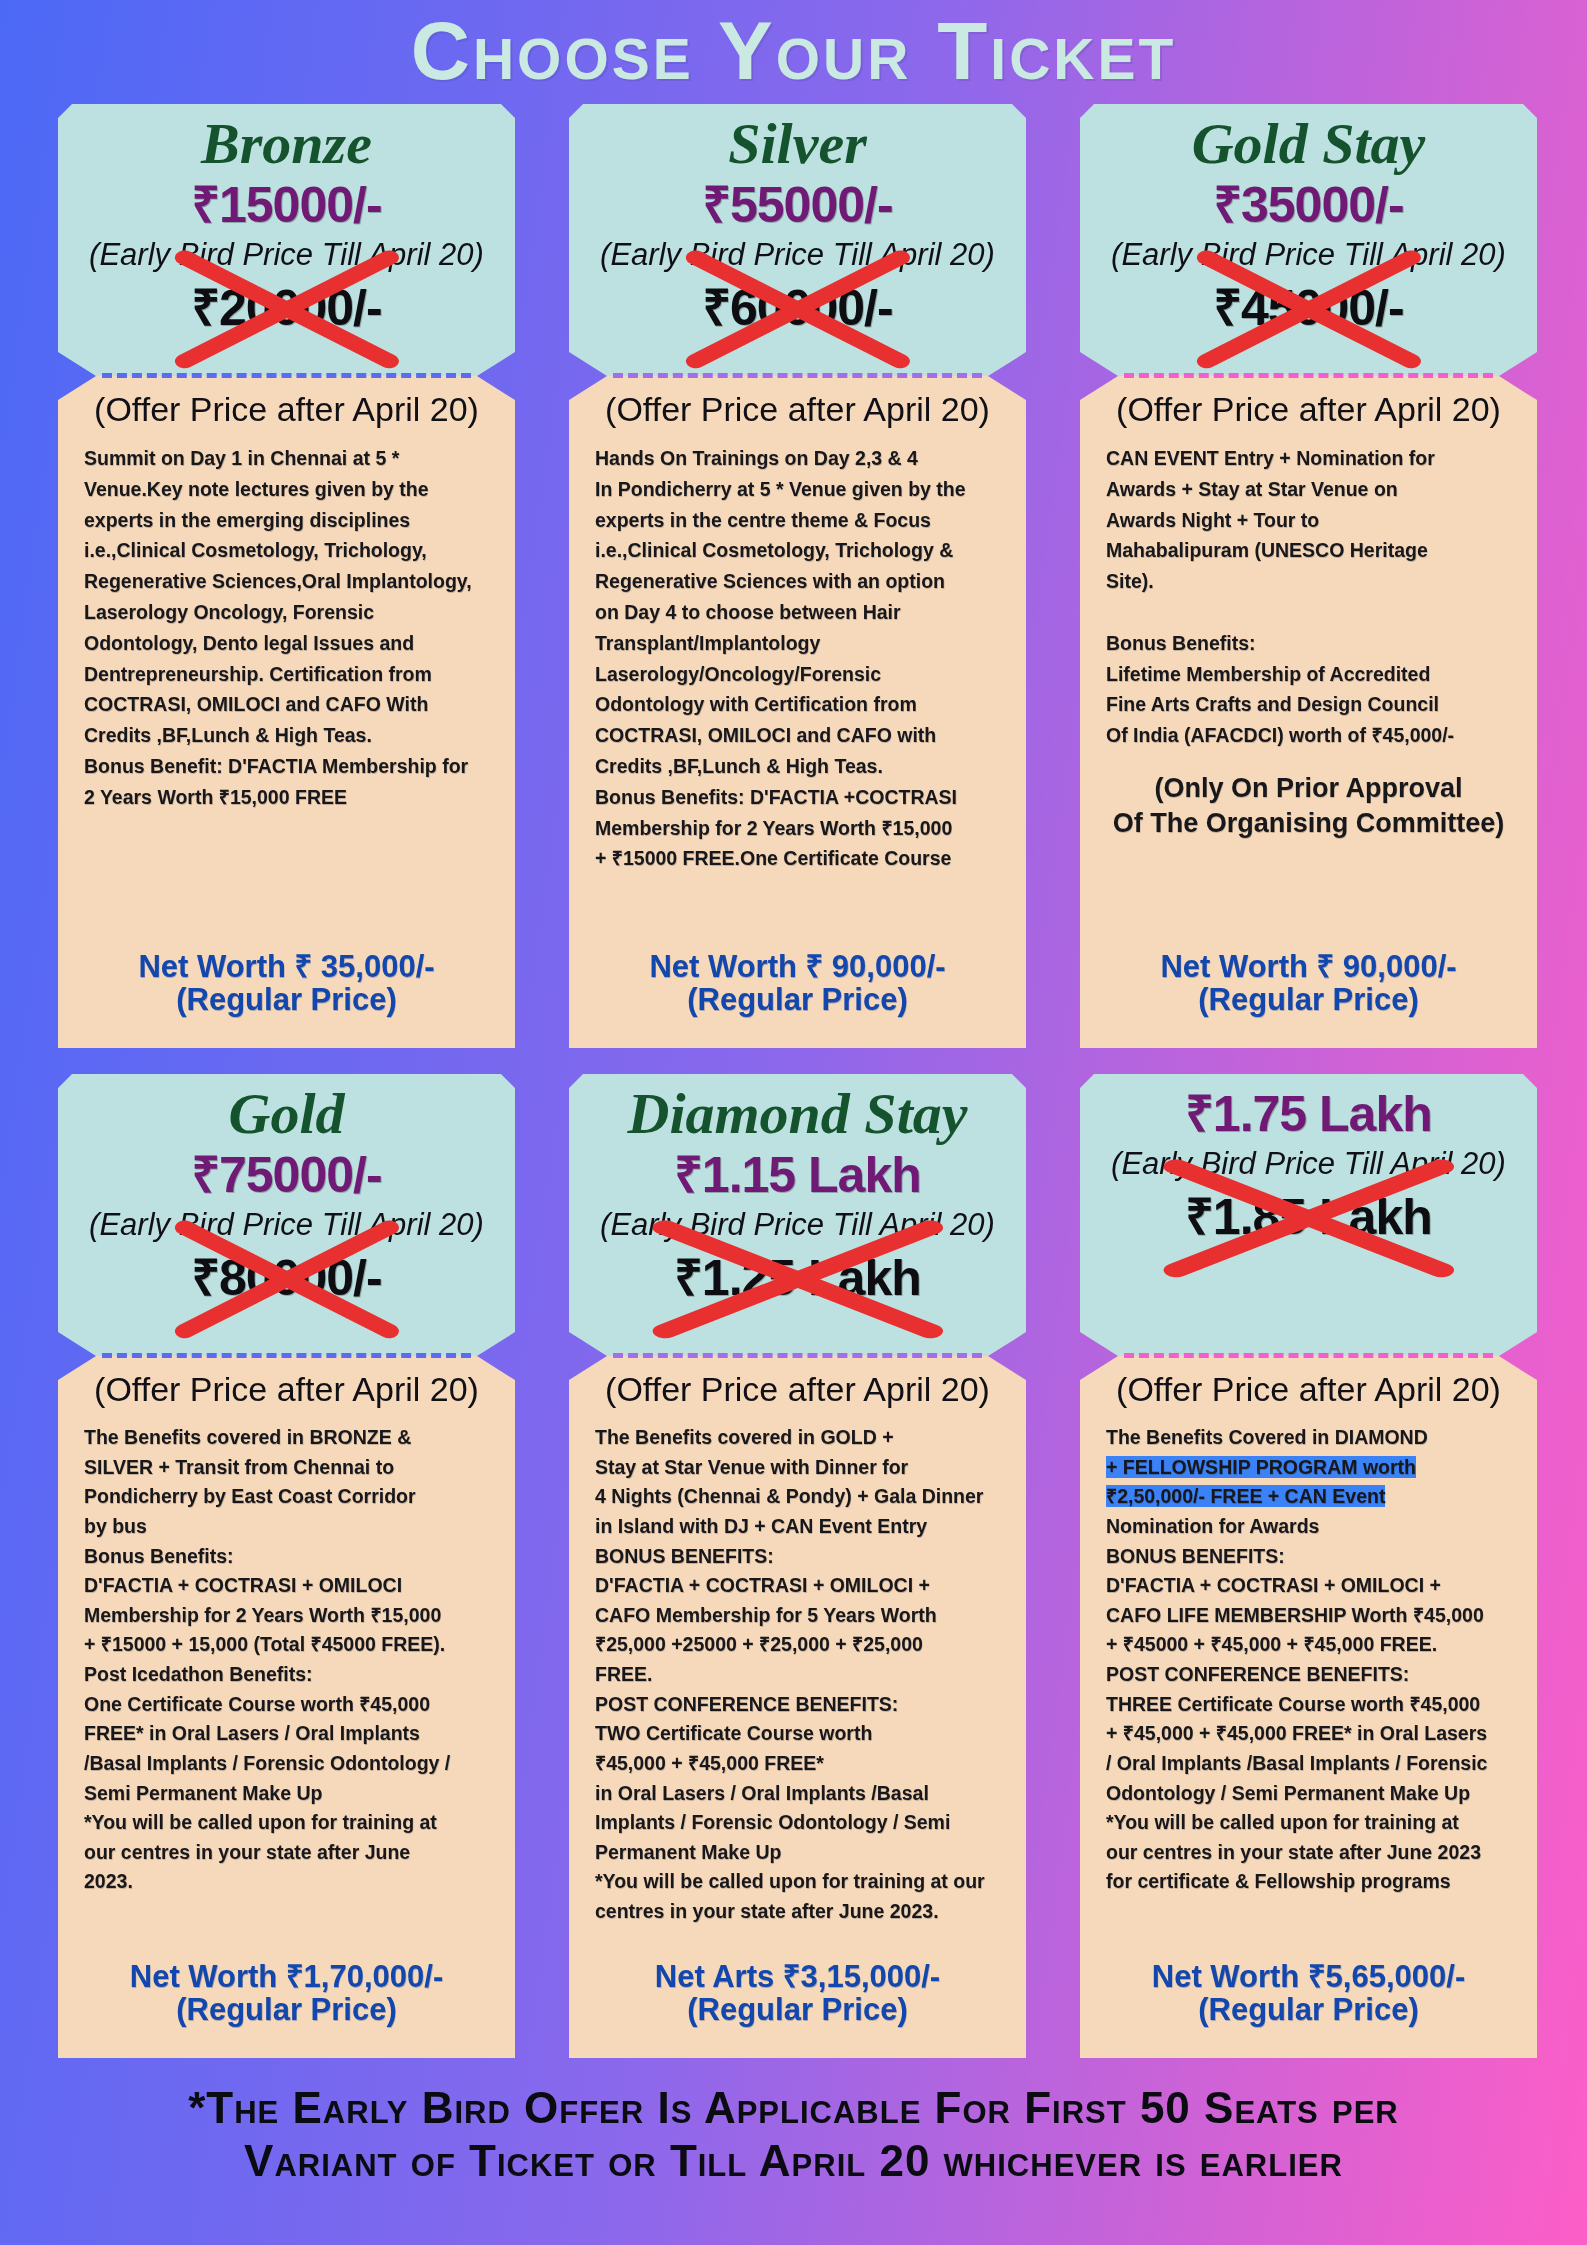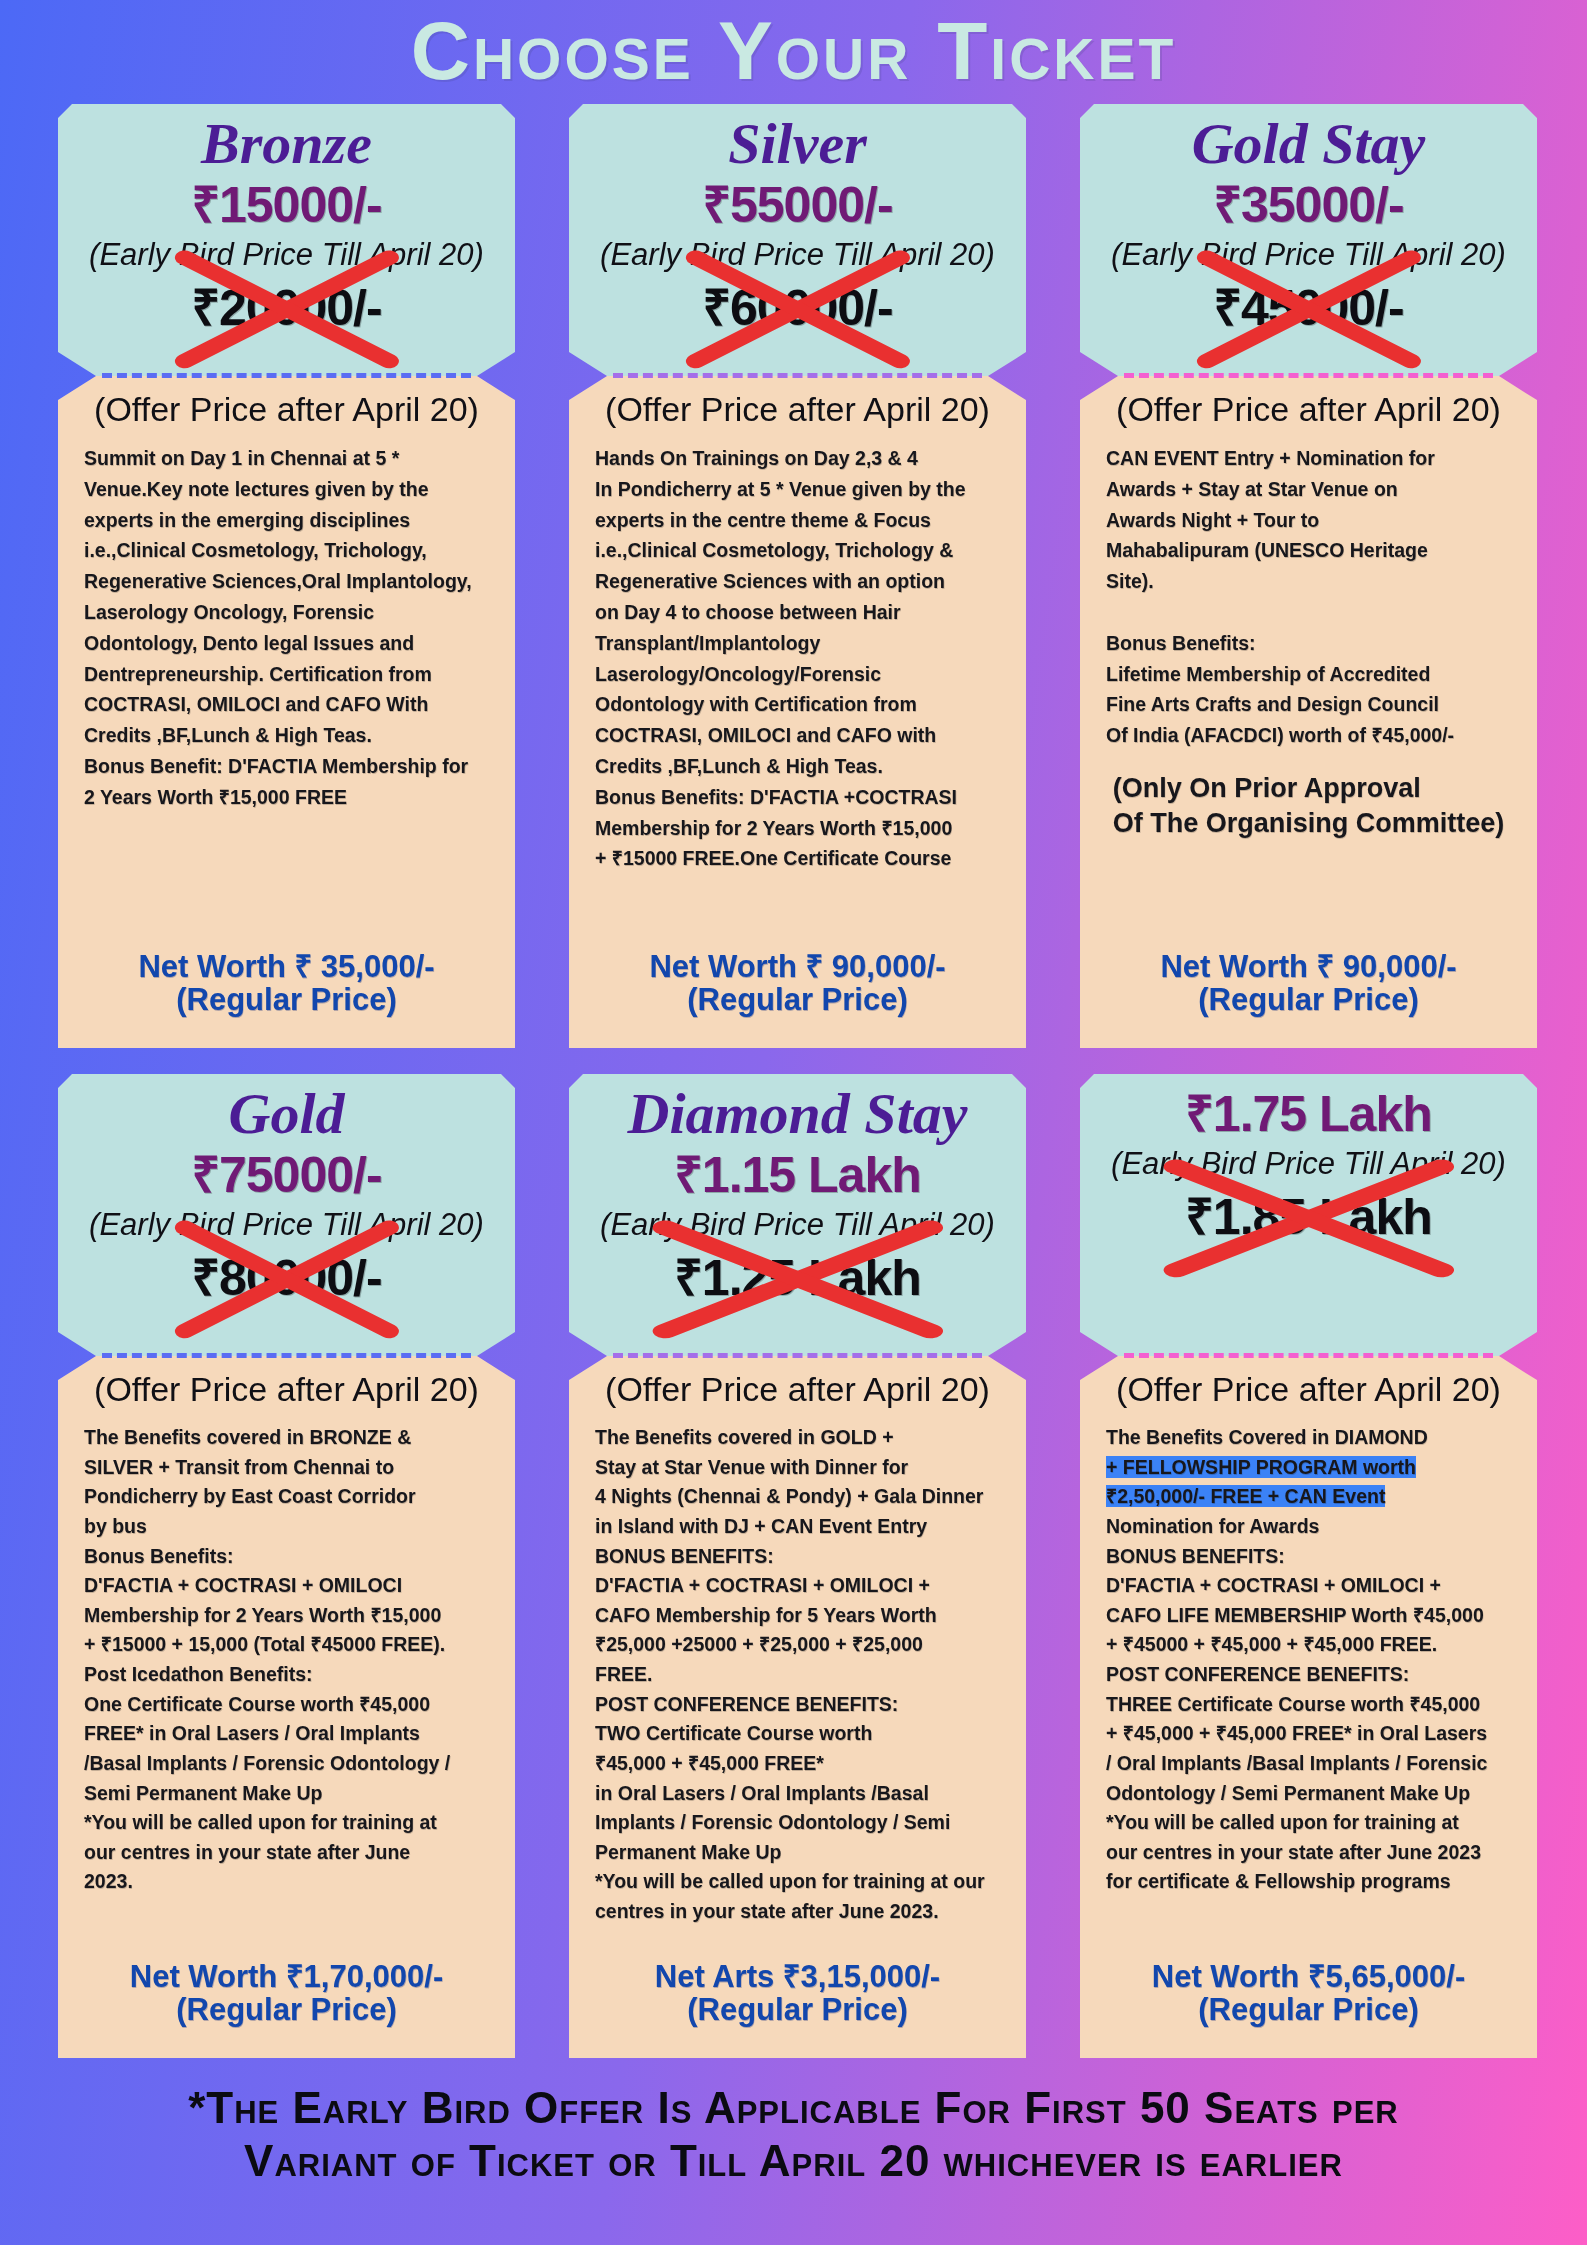--- a/index.html
+++ b/index.html
@@ -40,21 +40,21 @@
   .card-body{
     flex:1;background:#f6d9bb;
     display:flex;flex-direction:column;align-items:center;padding-top:12px;
   }
   .sep{
     position:absolute;left:44px;right:44px;top:calc(var(--h) - 3px);
     border-top:5px dashed var(--dash);z-index:3;
   }
   .t-name{
     margin:2px 0 0;font-family:"Liberation Serif",serif;font-style:italic;
-    font-weight:700;font-size:58px;line-height:1.02;color:#4c1d95;
+    font-weight:700;font-size:58px;line-height:1.02;color:#14532d;
   }
   .t-price{
     margin-top:6px;font-size:50px;font-weight:900;letter-spacing:-1px;
     color:#701a75;line-height:1.05;text-shadow:1px 1px 0 rgba(0,0,0,.25);
   }
   .t-note{margin-top:5px;font-style:italic;font-size:31px;color:#101016;}
   .t-old{margin-top:9px;}
   .strike{
     position:relative;display:inline-block;font-size:50px;font-weight:900;
     letter-spacing:-1px;color:#0d0d12;line-height:1.05;
@@ -66,21 +66,21 @@
   }
   .t-offer{font-size:34px;color:#101016;margin-top:2px;}
   .t-benefits{
     align-self:stretch;margin-top:14px;padding:0 26px;
     font-weight:700;font-size:19.5px;line-height:1.58;color:#17171c;
     white-space:pre-line;text-align:left;text-shadow:.6px .6px 0 rgba(0,0,0,.2);
   }
   .row2 .t-benefits{line-height:1.52;}
   .t-approval{
     margin-top:20px;font-weight:700;font-size:27px;line-height:1.3;
-    color:#17171c;white-space:pre-line;text-align:left;
+    color:#17171c;white-space:pre-line;text-align:center;
     text-shadow:.6px .6px 0 rgba(0,0,0,.2);
   }
   .t-worth{
     margin-top:auto;margin-bottom:32px;
     color:#1247ad;font-weight:700;font-size:31px;line-height:1.07;text-align:center;
     text-shadow:.6px .6px 0 rgba(16,40,120,.3);
   }
   .hl{background:#3b82f6;}
   .footer{
     margin-top:24px;text-align:center;font-variant:small-caps;font-weight:900;

